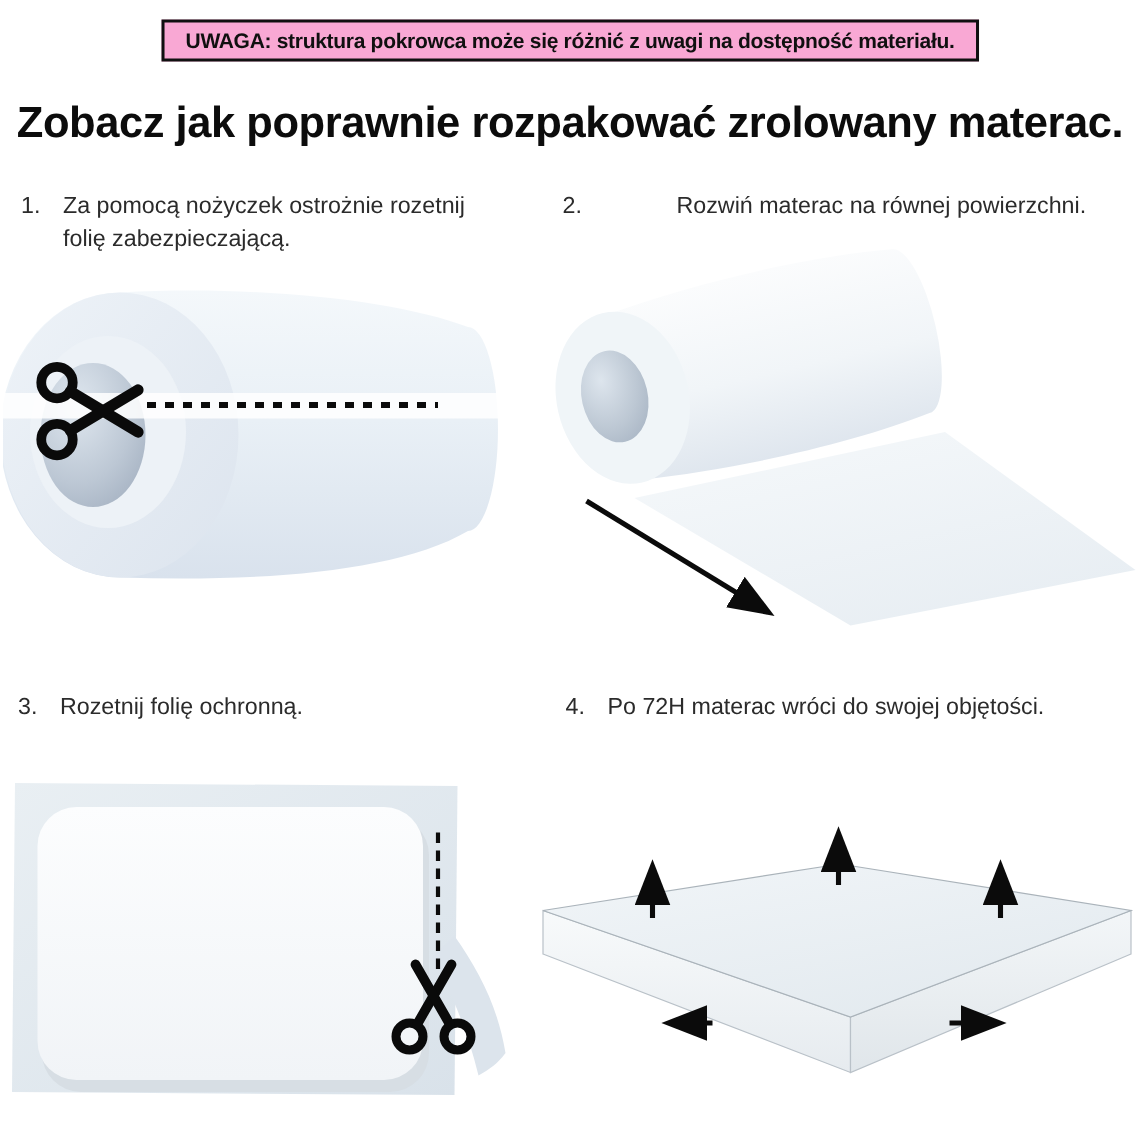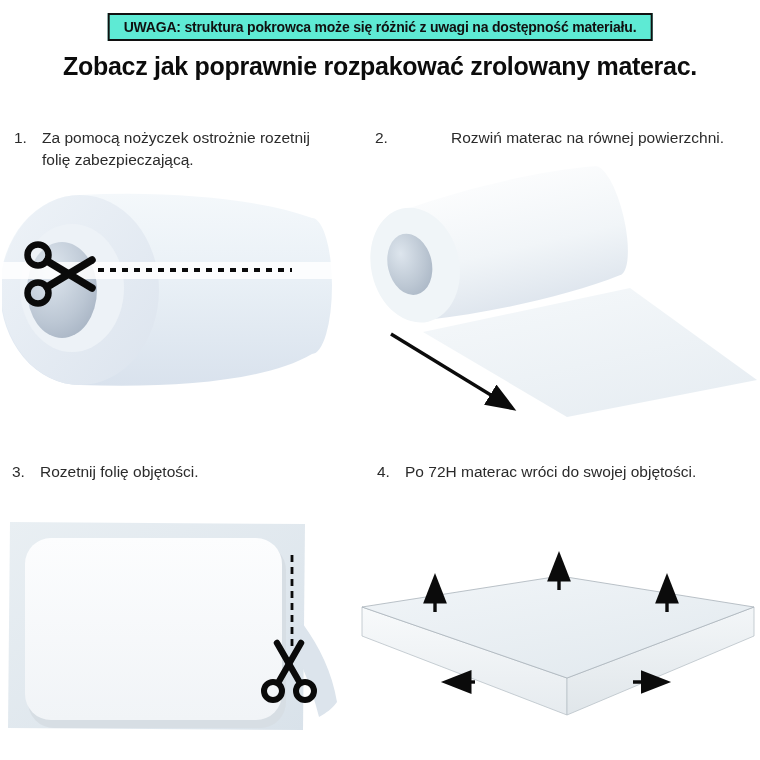--- a/index.html
+++ b/index.html
@@ -3,27 +3,27 @@
 <meta charset="utf-8">
 <style>
   html,body{margin:0;padding:0;}
   body{
     width:760px;height:760px;position:relative;overflow:hidden;
     background:#ffffff;color:#2b2b2b;
     font-family:"Liberation Sans", sans-serif;
   }
   .banner{
     position:absolute;top:13px;left:50%;transform:translateX(-50%);
-    background:#5eead4;border:2px solid #101010;
+    background:#f9a8d4;border:2px solid #101010;
     padding:4px 14px;white-space:nowrap;
     font-size:14px;font-weight:bold;letter-spacing:-0.2px;color:#101010;
   }
   .title{
-    position:absolute;top:52px;left:0;width:760px;text-align:center;
-    font-size:25px;font-weight:bold;letter-spacing:-0.3px;color:#0c0c0c;
+    position:absolute;top:66px;left:0;width:760px;text-align:center;
+    font-size:29px;font-weight:bold;letter-spacing:-0.3px;color:#0c0c0c;
   }
   .step{
     position:absolute;display:flex;align-items:flex-start;
     font-size:15.5px;line-height:1.45;color:#2b2b2b;
   }
   .step .num{flex:none;width:28px;}
   #step1{left:14px;top:127px;} #step1 .txt{width:284px;}
   #step2{left:375px;top:127px;} #step2 .txt{width:355px;margin-left:48px;}
   #step3{left:12px;top:461px;} #step3 .txt{width:300px;}
   #step4{left:377px;top:461px;} #step4 .txt{width:360px;}
@@ -45,21 +45,21 @@
 <div class="step" id="step1">
   <span class="num">1.</span>
   <span class="txt">Za pomocą nożyczek ostrożnie rozetnij folię zabezpieczającą.</span>
 </div>
 <div class="step" id="step2">
   <span class="num">2.</span>
   <span class="txt">Rozwiń materac na równej powierzchni.</span>
 </div>
 <div class="step" id="step3">
   <span class="num">3.</span>
-  <span class="txt">Rozetnij folię objętości.</span>
+  <span class="txt">Rozetnij folię ochronną.</span>
 </div>
 <div class="step" id="step4">
   <span class="num">4.</span>
   <span class="txt">Po 72H materac wróci do swojej objętości.</span>
 </div>
 
 <div class="illus" id="illus1">
   <svg width="336" height="202" viewBox="0 0 336 202" xmlns="http://www.w3.org/2000/svg">
     <defs>
       <linearGradient id="g1body" x1="0" y1="0" x2="0" y2="1">

